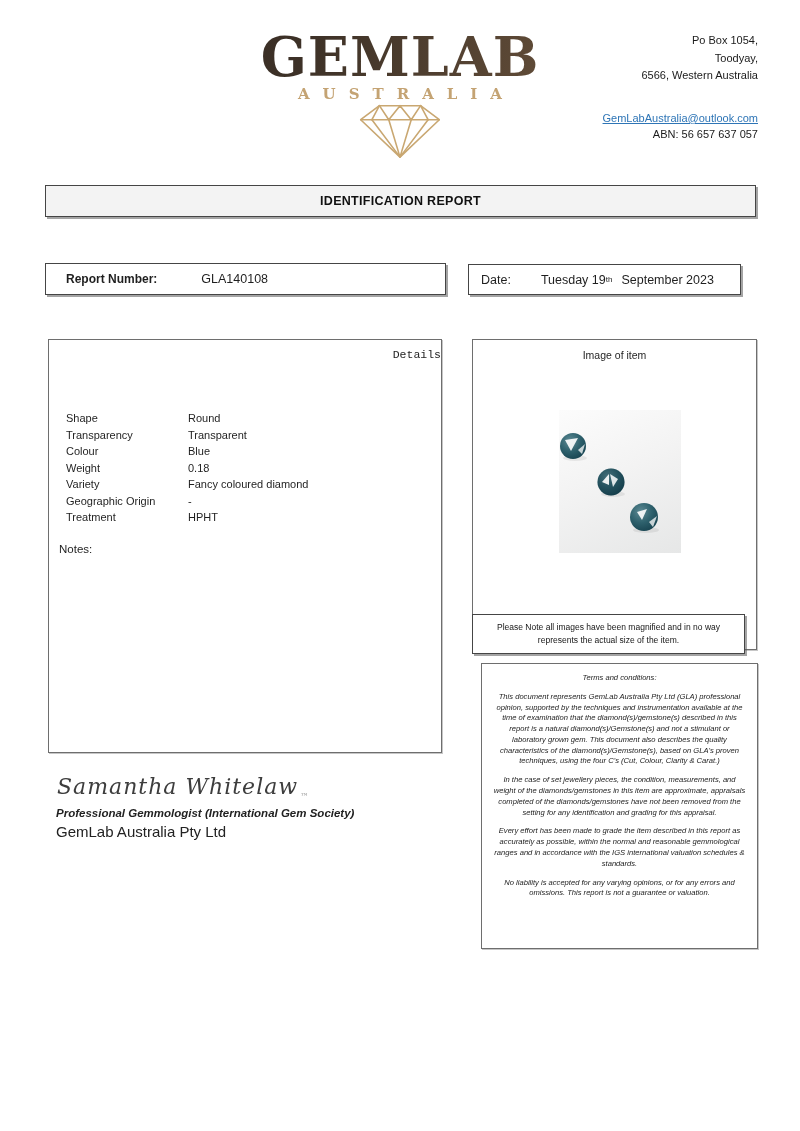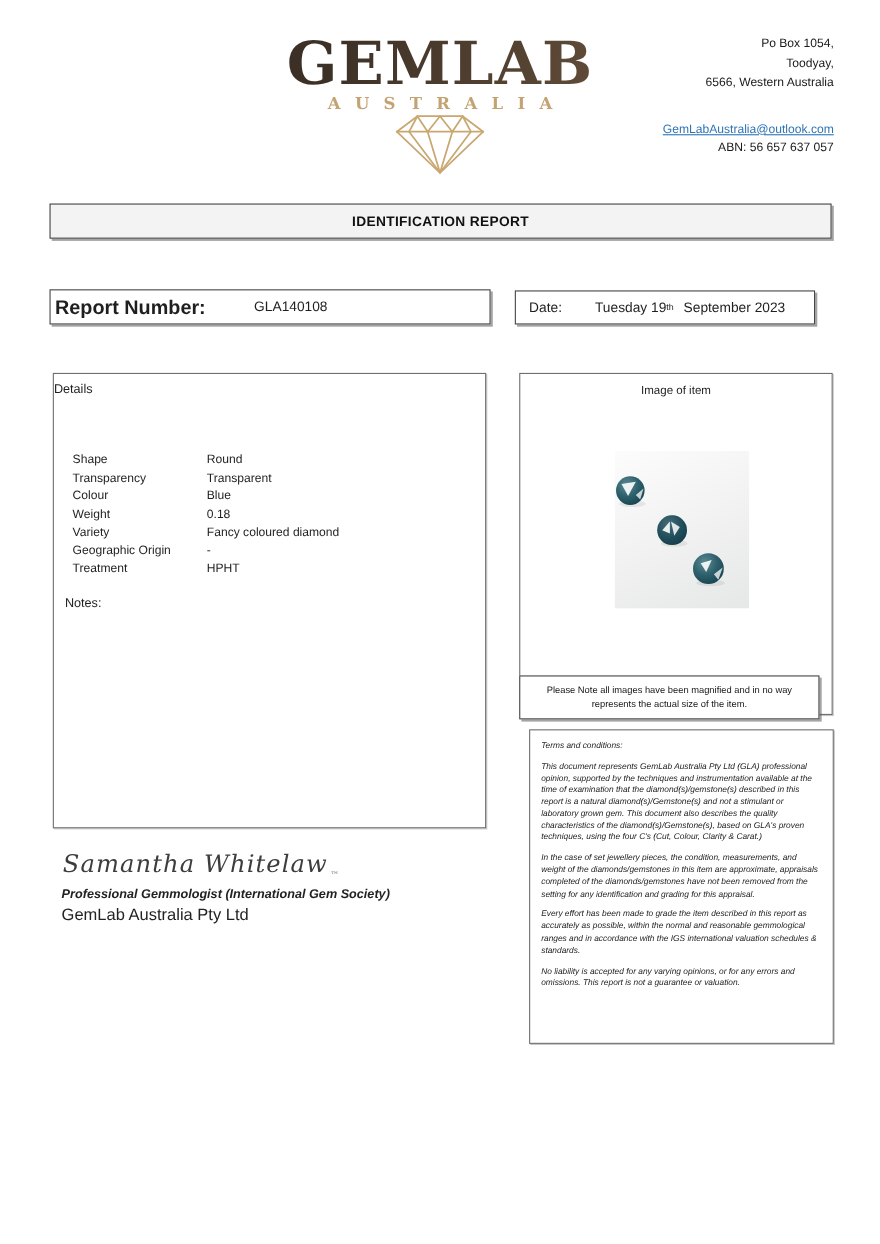--- a/index.html
+++ b/index.html
@@ -45,32 +45,32 @@
   .shadowed { box-shadow:2px 2px 0 rgba(90,90,90,.55); }
   .soft-border { border:1px solid #6e6e6e; box-shadow:1px 1px 0 rgba(160,160,160,.6); }
 
   .title-bar {
     left:45px; top:185px; width:711px; height:32px;
     background:#f3f3f3; display:flex; align-items:center; justify-content:center;
   }
   .title-bar span { font-weight:700; font-size:12.5px; letter-spacing:.3px; color:#111; }
 
   .num-box { left:45px; top:263px; width:401px; height:32px; display:flex; align-items:center; }
-  .num-box .lbl { font-weight:700; font-size:18px; margin-left:4px; }
+  .num-box .lbl { font-weight:700; font-size:12px; margin-left:20px; }
   .num-box .val { font-size:12.5px; margin-left:44px; }
 
   .date-box { left:468px; top:264px; width:273px; height:31px; display:flex; align-items:center; font-size:12.5px; }
   .date-box .lbl { margin-left:12px; }
   .date-box .val { margin-left:30px; }
   .date-box sup { font-size:8px; vertical-align:super; }
   .date-box .rest { margin-left:9px; }
 
   
   .details-box { left:48px; top:339px; width:394px; height:414px; }
-  .details-title { position:absolute; top:8px; left:0; width:100%; text-align:left; font-size:11.5px; }
+  .details-title { position:absolute; top:8px; left:0; width:100%; text-align:right; font-size:11.5px;font-family:Liberation Mono, monospace; }
   .details-rows {
     position:absolute; left:17px; top:70px; right:12px;
     display:grid; grid-template-columns:122px 1fr; font-size:11px; line-height:16.5px;
   }
   .notes-label { position:absolute; left:10px; top:203px; font-size:11.5px; }
 
   
   .image-box { left:472px; top:339px; width:285px; height:311px; }
   .image-title { position:absolute; top:9px; left:0; width:100%; text-align:center; font-size:10.5px; }
   .photo {
@@ -81,21 +81,21 @@
   
   .note-box {
     left:472px; top:614px; width:273px; height:40px;
     display:flex; align-items:center; justify-content:center; text-align:center;
     font-size:8.5px; line-height:1.55; padding:2px 16px; color:#161616;
   }
 
   
   .terms-box {
     left:481px; top:663px; width:277px; height:286px;
-    padding:9px 10px; font-style:italic; font-size:7.6px; line-height:1.42; color:#1c1c1c;
+    padding:9px 10px; font-style:italic; font-size:7.6px; line-height:1.42; color:#1c1c1c;text-align:center;
   }
   .terms-box .t-title { margin-bottom:8px; }
   .terms-box p { margin-bottom:8px; }
 
   
   .sig-name {
     position:absolute; left:57px; top:774px;
     font-family:"DejaVu Serif", serif; font-style:italic; font-weight:400;
     font-size:22px; color:#3d3d3d; letter-spacing:1px;
   }

